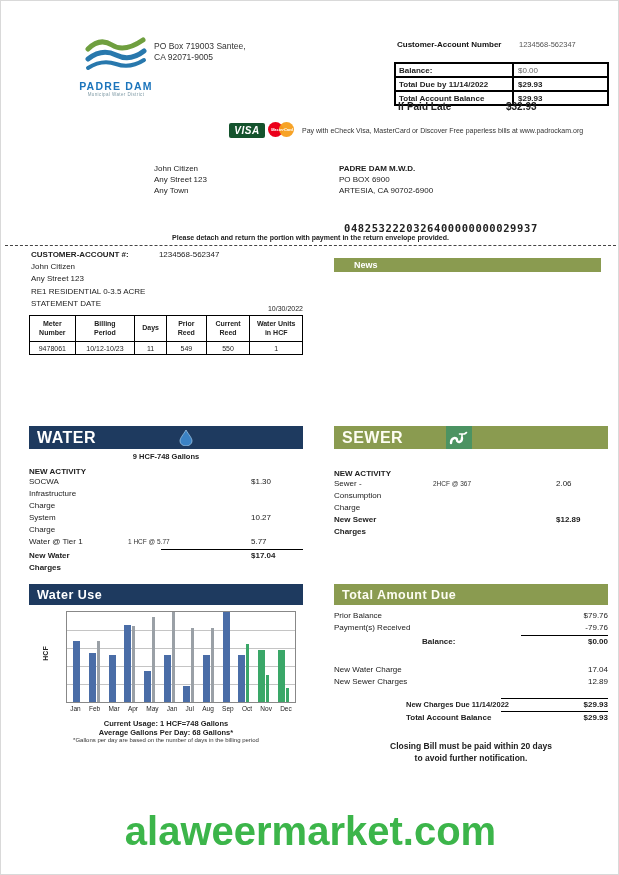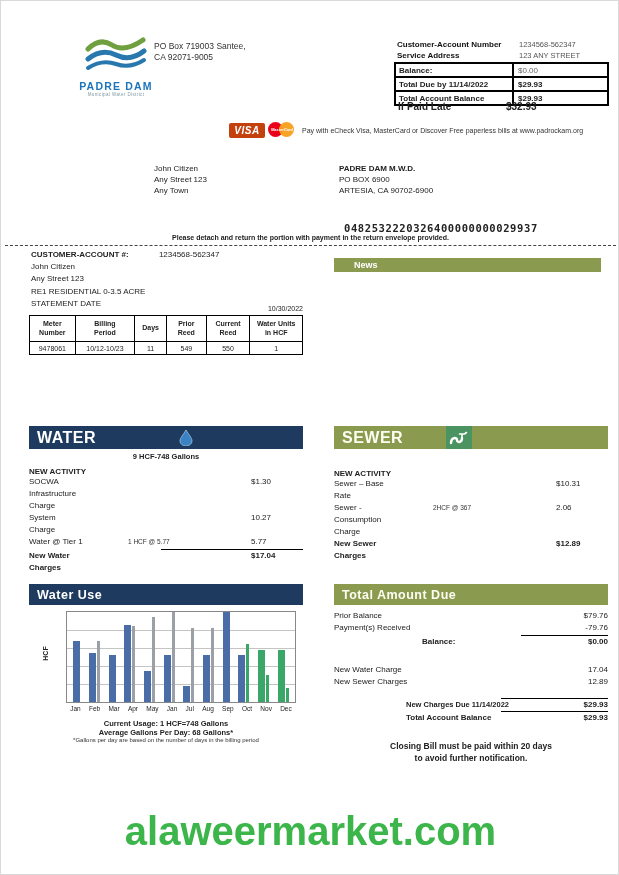--- a/index.html
+++ b/index.html
@@ -24,21 +24,21 @@
   .acct-table .row:last-child{border-bottom:none;}
   .acct-table .lab{width:113px;border-right:2px solid #000;font-weight:bold;font-size:8px;
                    display:flex;align-items:center;padding-left:3px;}
   .acct-table .val{flex:1;display:flex;align-items:center;padding-left:4px;font-size:8px;font-weight:bold;}
   .acct-table .val.muted{color:#666;font-weight:normal;}
   .late{left:397px;top:100px;width:210px;font-size:10px;font-weight:bold;}
   .late .v{position:absolute;left:108px;top:0;}
 
   
   .pay{left:228px;top:121px;height:16px;display:flex;align-items:center;}
-  .visa{width:36px;height:15px;background:#c2410c;border-radius:2px;color:#fff;font-style:italic;
+  .visa{width:36px;height:15px;background:#14532d;border-radius:2px;color:#fff;font-style:italic;
         font-weight:bold;font-size:10px;display:flex;align-items:center;justify-content:center;letter-spacing:.5px;}
   .mc{position:relative;width:28px;height:16px;margin-left:3px;}
   .mc .c1{position:absolute;left:0;top:0;width:15px;height:15px;border-radius:50%;background:#eb001b;}
   .mc .c2{position:absolute;left:11px;top:0;width:15px;height:15px;border-radius:50%;background:#f79e1b;opacity:.95;}
   .mc .t{position:absolute;left:0;top:5px;width:28px;text-align:center;color:#fff;font-size:4px;
          font-style:italic;font-weight:bold;}
   .pay-text{font-size:7px;color:#333;margin-left:6px;white-space:nowrap;}
 
   .addr{font-size:8px;line-height:11px;color:#222;}
   .addr .b{font-weight:bold;}
@@ -136,24 +136,20 @@
   <div class="abs remit">
     <div>PO Box 719003 Santee,</div>
     <div>CA 92071-9005</div>
   </div>
 
   <div class="abs acct-head">
     <div class="r">
       <span class="l">Customer-Account Number</span>
       <span class="v">1234568-562347</span>
     </div>
-    <div class="r">
-      <span class="l">Service Address</span>
-      <span class="v">123 ANY STREET</span>
-    </div>
   </div>
 
   <div class="abs acct-table">
     <div class="row">
       <span class="lab">Balance:</span>
       <span class="val muted">$0.00</span>
     </div>
     <div class="row">
       <span class="lab">Total Due by 11/14/2022</span>
       <span class="val">$29.93</span>
@@ -283,25 +279,20 @@
       <span>SEWER</span>
       <span class="pipe-box">
         <svg width="20" height="16" viewBox="0 0 20 16">
           <path d="M2,13 C2,7 8,7 8,10 C8,13 13,13 13,8" stroke="#ffffff" stroke-width="2.4" fill="none" stroke-linecap="round"></path>
           <path d="M13,8 L13,4 M10.5,4 L15.5,4 M15.5,4 L17.5,2.5" stroke="#ffffff" stroke-width="1.6" fill="none" stroke-linecap="round"></path>
         </svg>
       </span>
     </div>
     <div style="height:14px;"></div>
     <div class="sect-label">NEW ACTIVITY</div>
-    <div class="crow">
-      <span class="cl">Sewer – Base Rate</span>
-      <span class="cn"></span>
-      <span class="cv">$10.31</span>
-    </div>
     <div class="crow">
       <span class="cl">Sewer - Consumption Charge</span>
       <span class="cn">2HCF @ 367</span>
       <span class="cv">2.06</span>
     </div>
     <div class="crow bold">
       <span class="cl">New Sewer Charges</span>
       <span class="cn"></span>
       <span class="cv">$12.89</span>
     </div>

